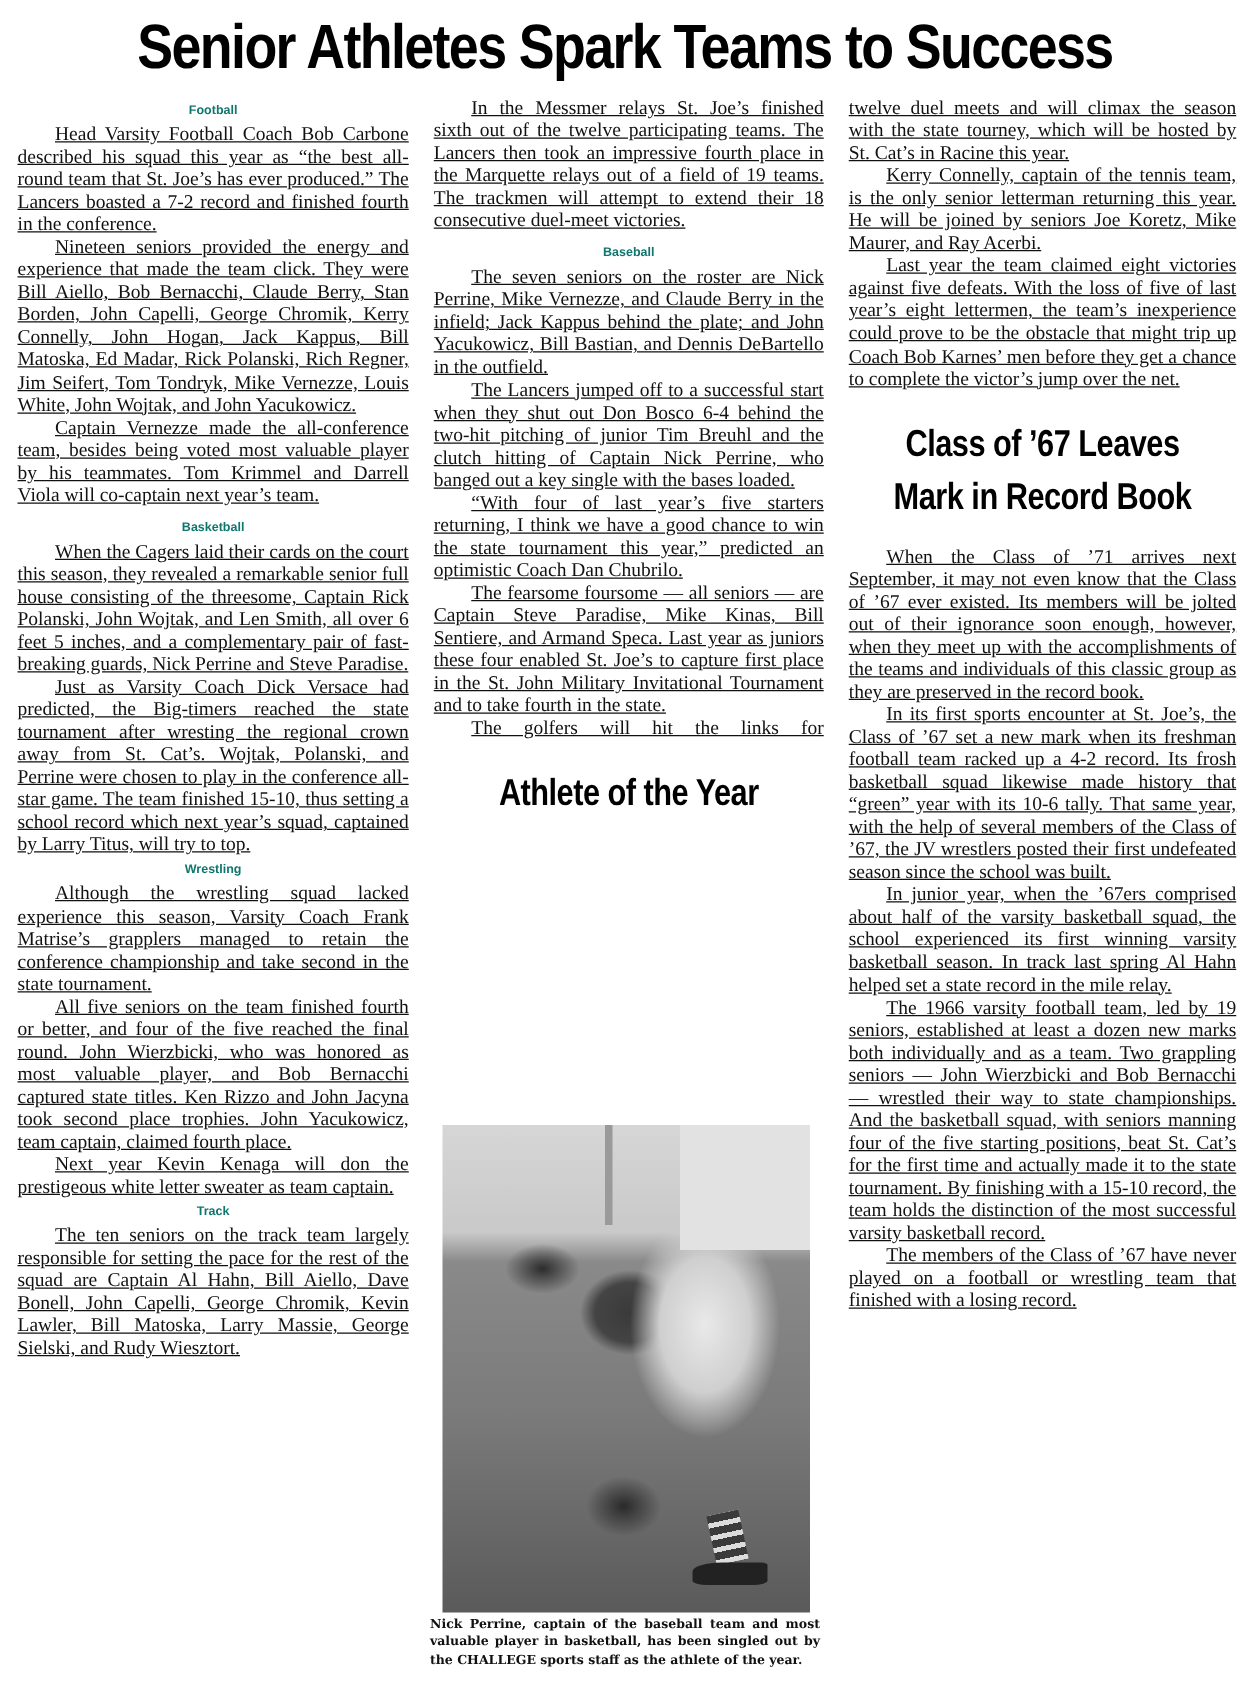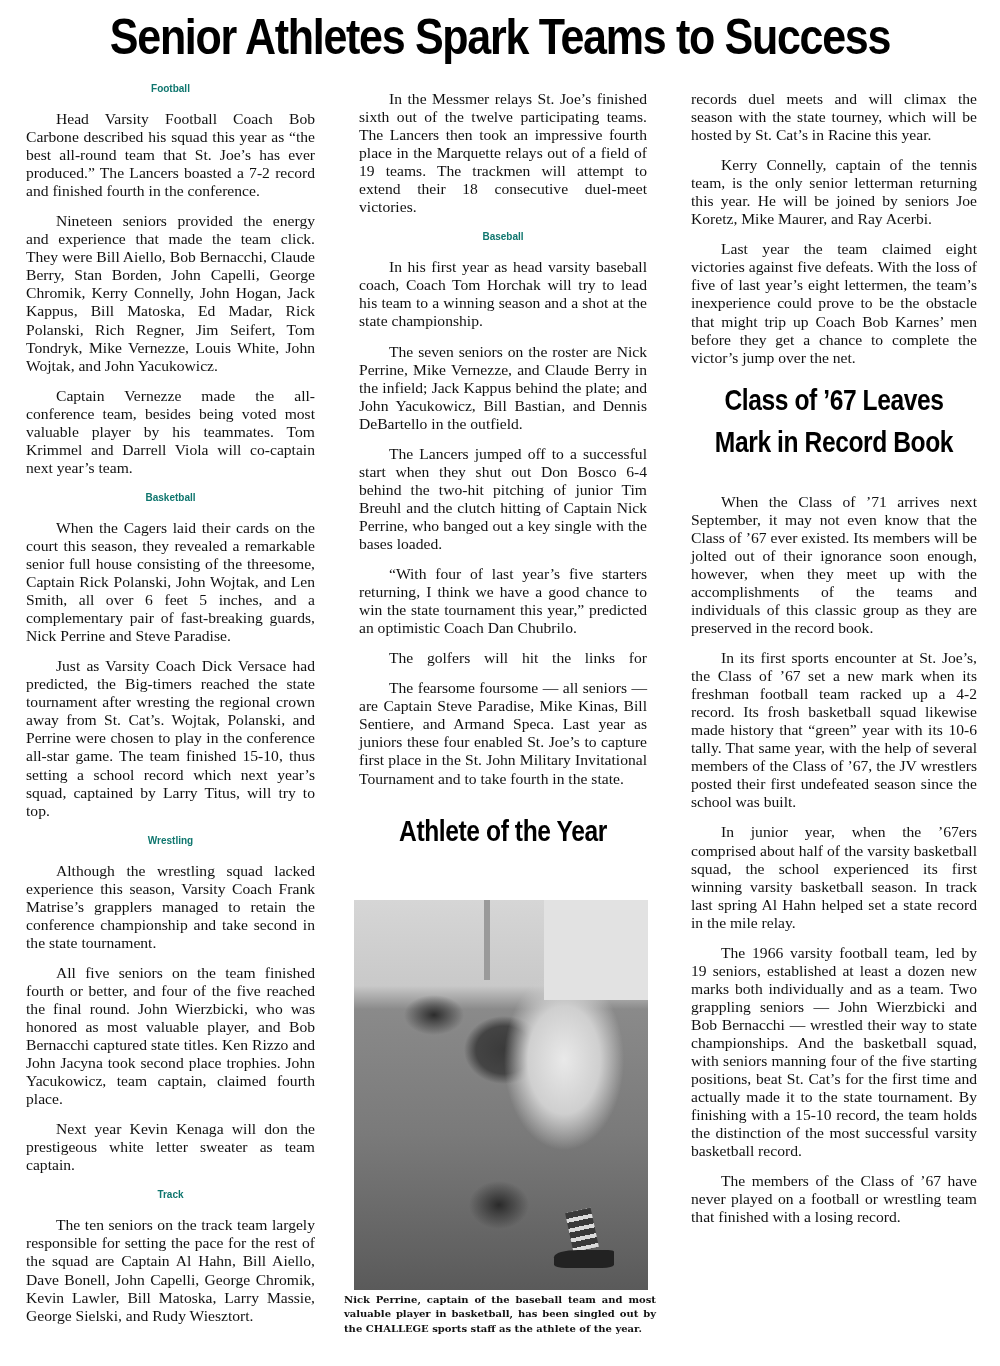--- a/index.html
+++ b/index.html
@@ -6,21 +6,21 @@
   body { width: 1000px; height: 1366px; overflow: hidden; position: relative; color: #111; font-family: "Liberation Serif", serif; }
   .headline {
     position: absolute; left: 0; top: 6px; width: 1000px; text-align: center;
     font-family: "Liberation Sans", sans-serif; font-weight: bold; font-size: 50px;
     letter-spacing: -1.5px; transform: scaleX(0.86); transform-origin: center; line-height: 62px; color: #000;
   }
   .col { position: absolute; top: 78px; font-size: 15.6px; line-height: 18.05px; text-align: justify; }
   .col1 { left: 14px; width: 313px; }
   .col2 { left: 347px; width: 312px; }
   .col3 { left: 679px; width: 310px; }
-  .col p { margin: 12px; text-indent: 30px; }
+  .col p { margin: 0; text-indent: 30px; text-decoration: underline; }
   .col p.noindent { text-indent: 0; }
   .sec {
     font-family: "Liberation Sans", sans-serif; font-weight: bold; font-size: 10px;
     text-align: center; margin: 2px 0 1px 0; line-height: 18px; color: #0f766e;
   }
   .sec.gap { margin-top: 8px; }
   .sub-headline {
     font-family: "Liberation Sans", sans-serif; font-weight: bold; font-size: 30px;
     text-align: center; line-height: 42px; transform: scaleX(0.82); transform-origin: center; letter-spacing: -0.5px; color: #000;
   }
@@ -65,47 +65,46 @@
   <p>Next year Kevin Kenaga will don the prestigeous white letter sweater as team captain.</p>
 
   <div class="sec">Track</div>
   <p>The ten seniors on the track team largely responsible for setting the pace for the rest of the squad are Captain Al Hahn, Bill Aiello, Dave Bonell, John Capelli, George Chromik, Kevin Lawler, Bill Matoska, Larry Massie, George Sielski, and Rudy Wiesztort.</p>
 </div>
 
 <div class="col col2">
   <p>In the Messmer relays St. Joe’s finished sixth out of the twelve participating teams. The Lancers then took an impressive fourth place in the Marquette relays out of a field of 19 teams. The trackmen will attempt to extend their 18 consecutive duel-meet victories.</p>
 
   <div class="sec gap">Baseball</div>
-  <p>In his first year as head varsity baseball coach, Coach Tom Horchak will try to lead his team to a winning season and a shot at the state championship.</p>
   <p>The seven seniors on the roster are Nick Perrine, Mike Vernezze, and Claude Berry in the infield; Jack Kappus behind the plate; and John Yacukowicz, Bill Bastian, and Dennis DeBartello in the outfield.</p>
   <p>The Lancers jumped off to a successful start when they shut out Don Bosco 6-4 behind the two-hit pitching of junior Tim Breuhl and the clutch hitting of Captain Nick Perrine, who banged out a key single with the bases loaded.</p>
 
   <p>“With four of last year’s five starters returning, I think we have a good chance to win the state tournament this year,” predicted an optimistic Coach Dan Chubrilo.</p>
+  <p>The fearsome foursome — all seniors — are Captain Steve Paradise, Mike Kinas, Bill Sentiere, and Armand Speca. Last year as juniors these four enabled St. Joe’s to capture first place in the St. John Military Invitational Tournament and to take fourth in the state.</p>
   <p style="text-align-last: justify;">The golfers will hit the links for</p>
-  <p>The fearsome foursome — all seniors — are Captain Steve Paradise, Mike Kinas, Bill Sentiere, and Armand Speca. Last year as juniors these four enabled St. Joe’s to capture first place in the St. John Military Invitational Tournament and to take fourth in the state.</p>
 
   <div class="sub-headline" style="margin-top:22px;">Athlete of the Year</div>
 </div>
 
 <div class="photo" title="Baseball player crouched fielding a ground ball">
   <div class="bldg"></div>
   <div class="pole"></div>
   <div class="sock"></div>
   <div class="shoe"></div>
 </div>
 
 <div class="caption">Nick Perrine, captain of the baseball team and most valuable player in basketball, has been singled out by the CHALLEGE sports staff as the athlete of the year.</div>
 
 <div class="col col3">
-  <p class="noindent">records duel meets and will climax the season with the state tourney, which will be hosted by St. Cat’s in Racine this year.</p>
+  <p class="noindent">twelve duel meets and will climax the season with the state tourney, which will be hosted by St. Cat’s in Racine this year.</p>
 
   <p>Kerry Connelly, captain of the tennis team, is the only senior letterman returning this year. He will be joined by seniors Joe Koretz, Mike Maurer, and Ray Acerbi.</p>
   <p>Last year the team claimed eight victories against five defeats. With the loss of five of last year’s eight lettermen, the team’s inexperience could prove to be the obstacle that might trip up Coach Bob Karnes’ men before they get a chance to complete the victor’s jump over the net.</p>
 
-  <div style="">
+  <div style="margin-top:22px;">
     <div class="sub-headline">Class of ’67 Leaves</div>
     <div class="sub-headline">Mark in Record Book</div>
   </div>
   <div style="height:18px;"></div>
   <p>When the Class of ’71 arrives next September, it may not even know that the Class of ’67 ever existed. Its members will be jolted out of their ignorance soon enough, however, when they meet up with the accomplishments of the teams and individuals of this classic group as they are preserved in the record book.</p>
   <p>In its first sports encounter at St. Joe’s, the Class of ’67 set a new mark when its freshman football team racked up a 4-2 record. Its frosh basketball squad likewise made history that “green” year with its 10-6 tally. That same year, with the help of several members of the Class of ’67, the JV wrestlers posted their first undefeated season since the school was built.</p>
   <p>In junior year, when the ’67ers comprised about half of the varsity basketball squad, the school experienced its first winning varsity basketball season. In track last spring Al Hahn helped set a state record in the mile relay.</p>
   <p>The 1966 varsity football team, led by 19 seniors, established at least a dozen new marks both individually and as a team. Two grappling seniors — John Wierzbicki and Bob Bernacchi — wrestled their way to state championships. And the basketball squad, with seniors manning four of the five starting positions, beat St. Cat’s for the first time and actually made it to the state tournament. By finishing with a 15-10 record, the team holds the distinction of the most successful varsity basketball record.</p>
   <p>The members of the Class of ’67 have never played on a football or wrestling team that finished with a losing record.</p>
 </div>

